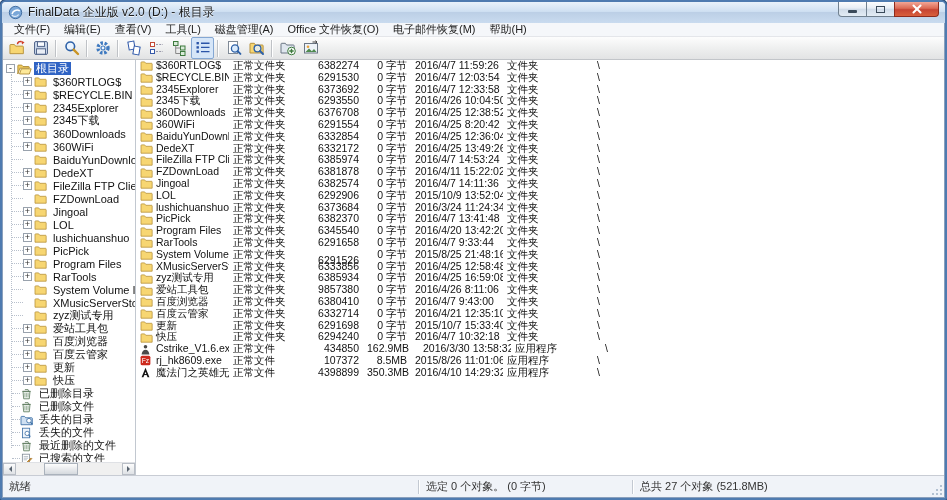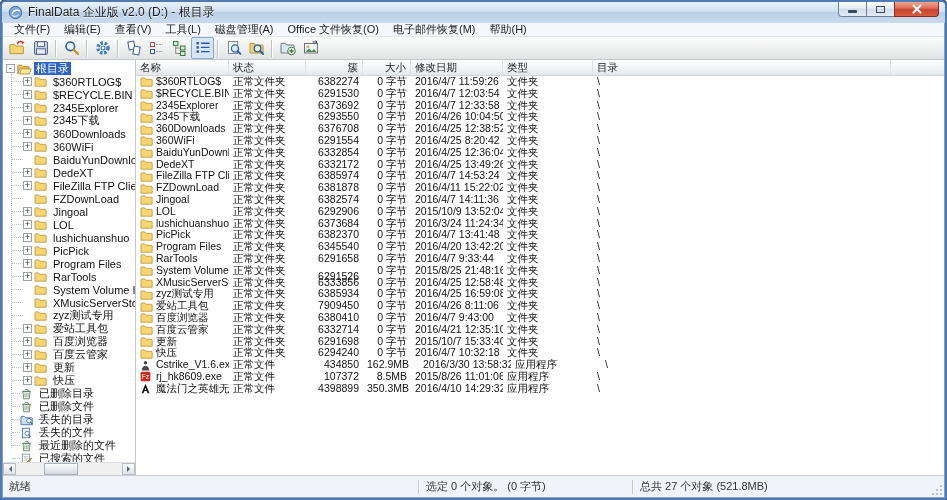--- a/index.html
+++ b/index.html
@@ -570,30 +570,20 @@
           <span class="sc-track">
               <span class="sc-thumb"></span>
             </span>
           <span class="sc-arrow">
               <span class="tri-r"></span>
             </span>
         </div>
       </div>
 
       <div class="table">
-        <div class="thead">
-            <div class="th" style="width: 93px;">名称</div>
-            <div class="th" style="width: 77px;">状态</div>
-            <div class="th right" style="width: 57px;">簇</div>
-            <div class="th right" style="width: 48px;">大小</div>
-            <div class="th" style="width: 92px;">修改日期</div>
-            <div class="th" style="width: 90px;">类型</div>
-            <div class="th" style="width: 298px;">目录</div>
-            <div class="th th-fill"></div>
-          </div>
         <div class="tbody">
             <div class="tr">
               <div class="td td-name" style="width: 93px;">
                 <span class="row-ic">
                   <svg width="13" height="11" viewBox="0 0 16 14">
                     <path d="M1 13V3.2c0-.5.3-.8.8-.8h3.8l1.5 1.8h7.3c.5 0 .8.3.8.8V13z" fill="#f7d672" stroke="#b6913c"></path>
                   </svg>
                 </span>
                 <span>$360RTLOG$</span>
               </div>
@@ -895,21 +885,21 @@
             <div class="tr">
               <div class="td td-name" style="width: 93px;">
                 <span class="row-ic">
                   <svg width="13" height="11" viewBox="0 0 16 14">
                     <path d="M1 13V3.2c0-.5.3-.8.8-.8h3.8l1.5 1.8h7.3c.5 0 .8.3.8.8V13z" fill="#f7d672" stroke="#b6913c"></path>
                   </svg>
                 </span>
                 <span>爱站工具包</span>
               </div>
               <div class="td" style="width: 77px;">正常文件夹</div>
-              <div class="td right" style="width: 57px;">7909450</div>
+              <div class="td right" style="width: 57px;">9857380</div>
               <div class="td right" style="width: 48px;">0 字节</div>
               <div class="td" style="width: 92px;">2016/4/26 8:11:06</div>
               <div class="td" style="width: 90px;">文件夹</div>
               <div class="td" style="width: 298px;">\</div>
             </div>
             <div class="tr">
               <div class="td td-name" style="width: 93px;">
                 <span class="row-ic">
                   <svg width="13" height="11" viewBox="0 0 16 14">
                     <path d="M1 13V3.2c0-.5.3-.8.8-.8h3.8l1.5 1.8h7.3c.5 0 .8.3.8.8V13z" fill="#f7d672" stroke="#b6913c"></path>

